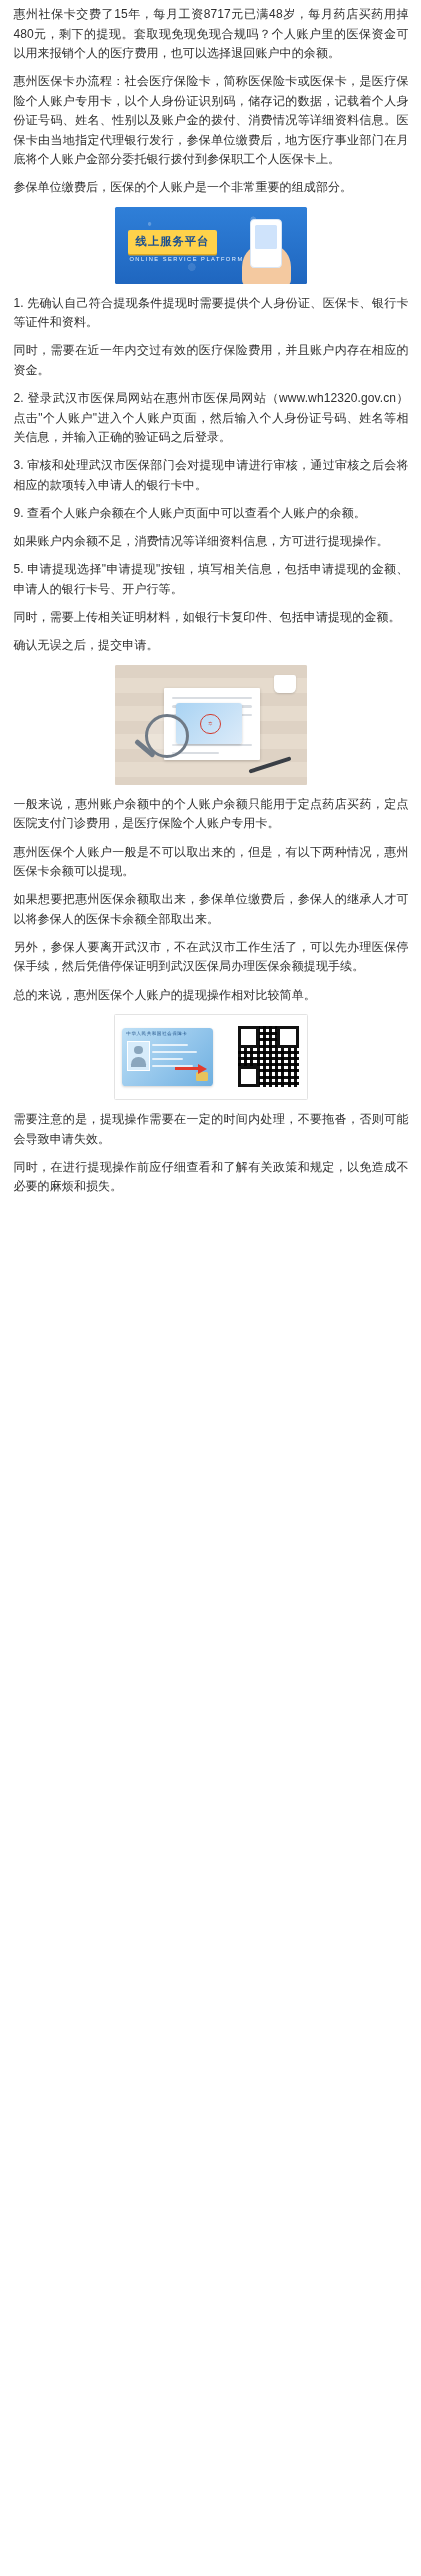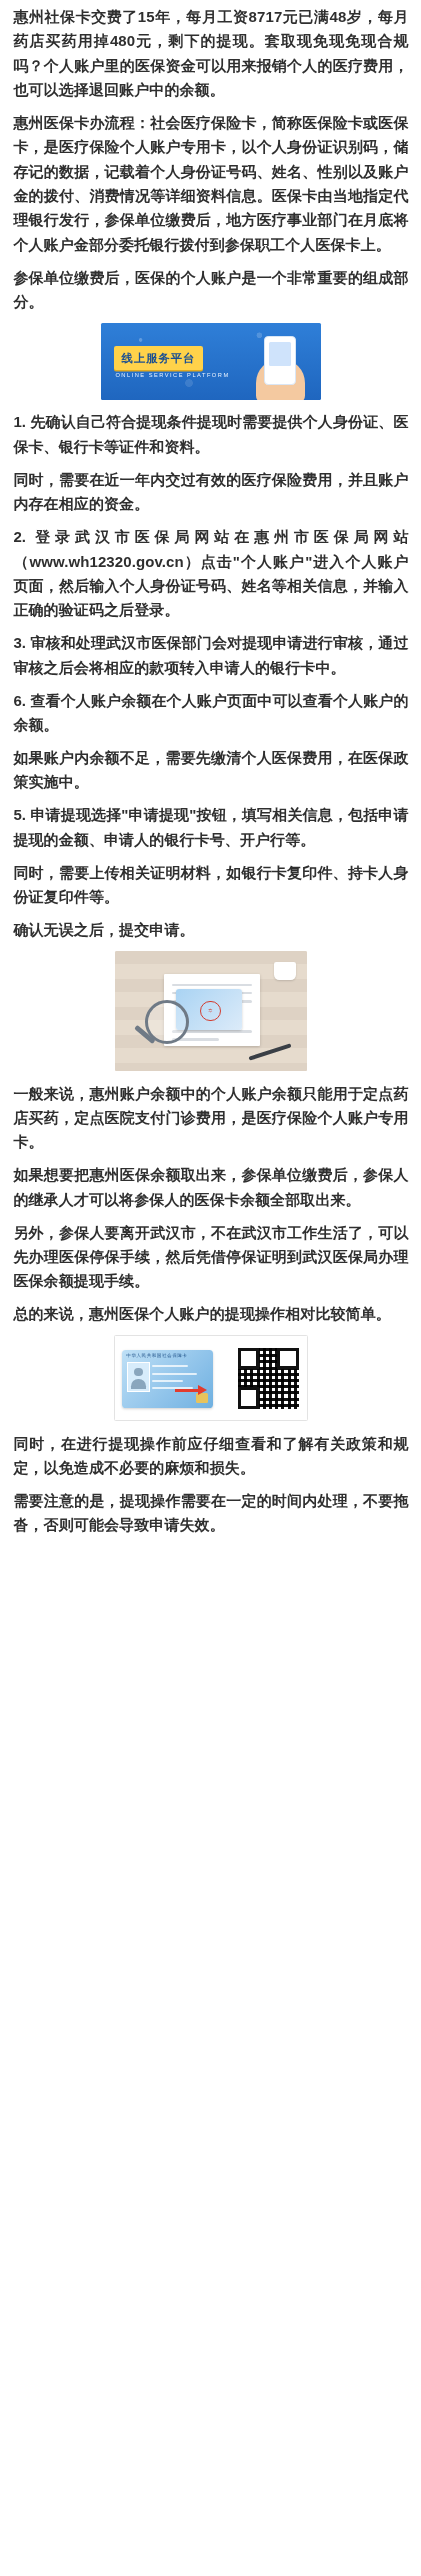--- a/index.html
+++ b/index.html
@@ -11,37 +11,36 @@
     width: 422px;
     font-family: "Liberation Sans", sans-serif;
     color: #2b2b2b;
   }
   .page {
     width: 422px;
     box-sizing: border-box;
     padding: 5.2px 13.4px 14.4px 13.4px;
   }
   p.para {
-    font-size: 15px;
+    font-size: 12px;
     line-height: 1.62;
     margin: 0 0 8.8px 0;
     text-align: justify;
     letter-spacing: 0.1px;
     color: #2f2f2f;
-    font-weight: bold;
   }
   .figure {
     margin: 7.2px 0 10.3px 0;
     display: flex;
     justify-content: center;
   }
 
   
   .fig-banner {
-    width: 220px;
+    width: 192px;
     height: 77px;
     background: linear-gradient(180deg,#2f7fd8 0%, #1f66bf 100%);
     border-radius: 1.5px;
     position: relative;
     overflow: hidden;
   }
   .fig-banner .sky-dots {
     position: absolute;
     inset: 0;
     background:
@@ -340,24 +339,24 @@
         <div class="palm"></div>
         <div class="phone"></div>
       </div>
     </div>
   </div>
 
   <p class="para">1. 先确认自己符合提现条件提现时需要提供个人身份证、医保卡、银行卡等证件和资料。</p>
   <p class="para">同时，需要在近一年内交过有效的医疗保险费用，并且账户内存在相应的资金。</p>
   <p class="para">2. 登录武汉市医保局网站在惠州市医保局网站（www.wh12320.gov.cn）点击"个人账户"进入个人账户页面，然后输入个人身份证号码、姓名等相关信息，并输入正确的验证码之后登录。</p>
   <p class="para">3. 审核和处理武汉市医保部门会对提现申请进行审核，通过审核之后会将相应的款项转入申请人的银行卡中。</p>
-  <p class="para">6. 查看个人账户余额在个人账户页面中可以查看个人账户的余额。</p>
-  <p class="para">如果账户内余额不足，需要先缴清个人医保费用，在医保政策实施中。</p>
+  <p class="para">9. 查看个人账户余额在个人账户页面中可以查看个人账户的余额。</p>
+  <p class="para">如果账户内余额不足，消费情况等详细资料信息，方可进行提现操作。</p>
   <p class="para">5. 申请提现选择"申请提现"按钮，填写相关信息，包括申请提现的金额、申请人的银行卡号、开户行等。</p>
-  <p class="para">同时，需要上传相关证明材料，如银行卡复印件、持卡人身份证复印件等。</p>
+  <p class="para">同时，需要上传相关证明材料，如银行卡复印件、包括申请提现的金额。</p>
   <p class="para">确认无误之后，提交申请。</p>
 
   <div class="figure">
     <div class="fig-desk">
       <div class="wood"></div>
       <div class="paper">
         <div class="line" style="top:9.3px"></div>
         <div class="line" style="top:17.5px"></div>
         <div class="line" style="top:26px"></div>
         <div class="line" style="top:56px"></div>
@@ -366,20 +365,21 @@
       <div class="card">
         <div class="seal">章</div>
       </div>
       <div class="magnifier"></div>
       <div class="pen"></div>
       <div class="cup"></div>
     </div>
   </div>
 
   <p class="para">一般来说，惠州账户余额中的个人账户余额只能用于定点药店买药，定点医院支付门诊费用，是医疗保险个人账户专用卡。</p>
+  <p class="para">惠州医保个人账户一般是不可以取出来的，但是，有以下两种情况，惠州医保卡余额可以提现。</p>
   <p class="para">如果想要把惠州医保余额取出来，参保单位缴费后，参保人的继承人才可以将参保人的医保卡余额全部取出来。</p>
   <p class="para">另外，参保人要离开武汉市，不在武汉市工作生活了，可以先办理医保停保手续，然后凭借停保证明到武汉医保局办理医保余额提现手续。</p>
   <p class="para">总的来说，惠州医保个人账户的提现操作相对比较简单。</p>
 
   <div class="figure">
     <div class="fig-card">
       <div class="ss-card">
         <div class="hdr">中华人民共和国社会保障卡</div>
         <div class="photo">
           <div class="head"></div>
@@ -396,17 +396,17 @@
         <div class="head"></div>
       </div>
       <div class="qr">
         <div class="eye tl"></div>
         <div class="eye tr"></div>
         <div class="eye bl"></div>
       </div>
     </div>
   </div>
 
+  <p class="para">需要注意的是，提现操作需要在一定的时间内处理，不要拖沓，否则可能会导致申请失效。</p>
   <p class="para">同时，在进行提现操作前应仔细查看和了解有关政策和规定，以免造成不必要的麻烦和损失。</p>
-  <p class="para">需要注意的是，提现操作需要在一定的时间内处理，不要拖沓，否则可能会导致申请失效。</p>
 
 </div>
 
 
 </body></html>

